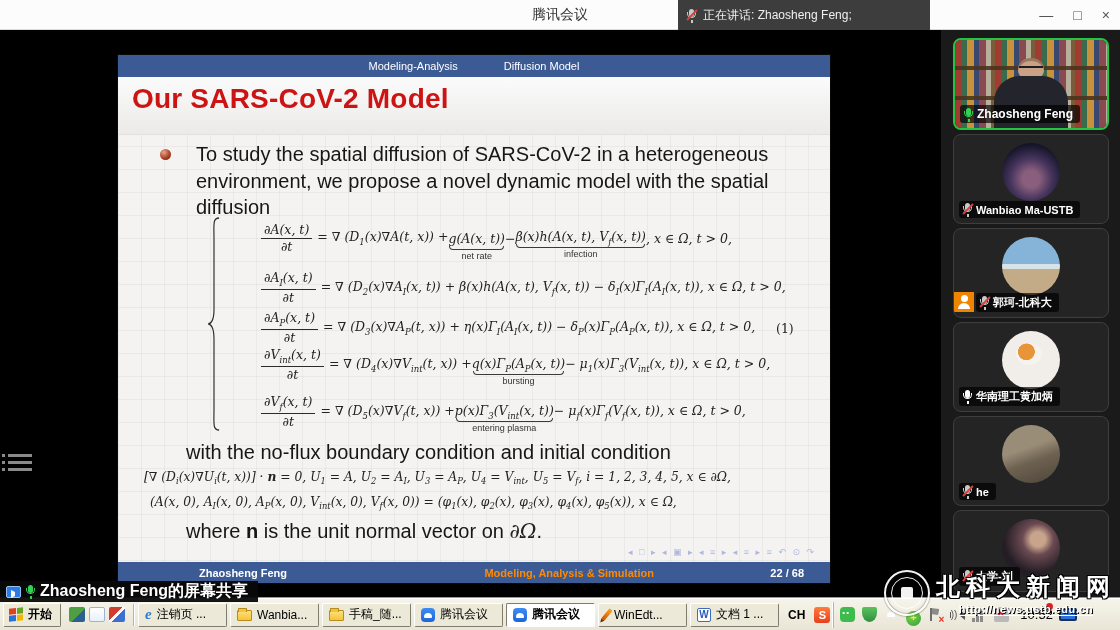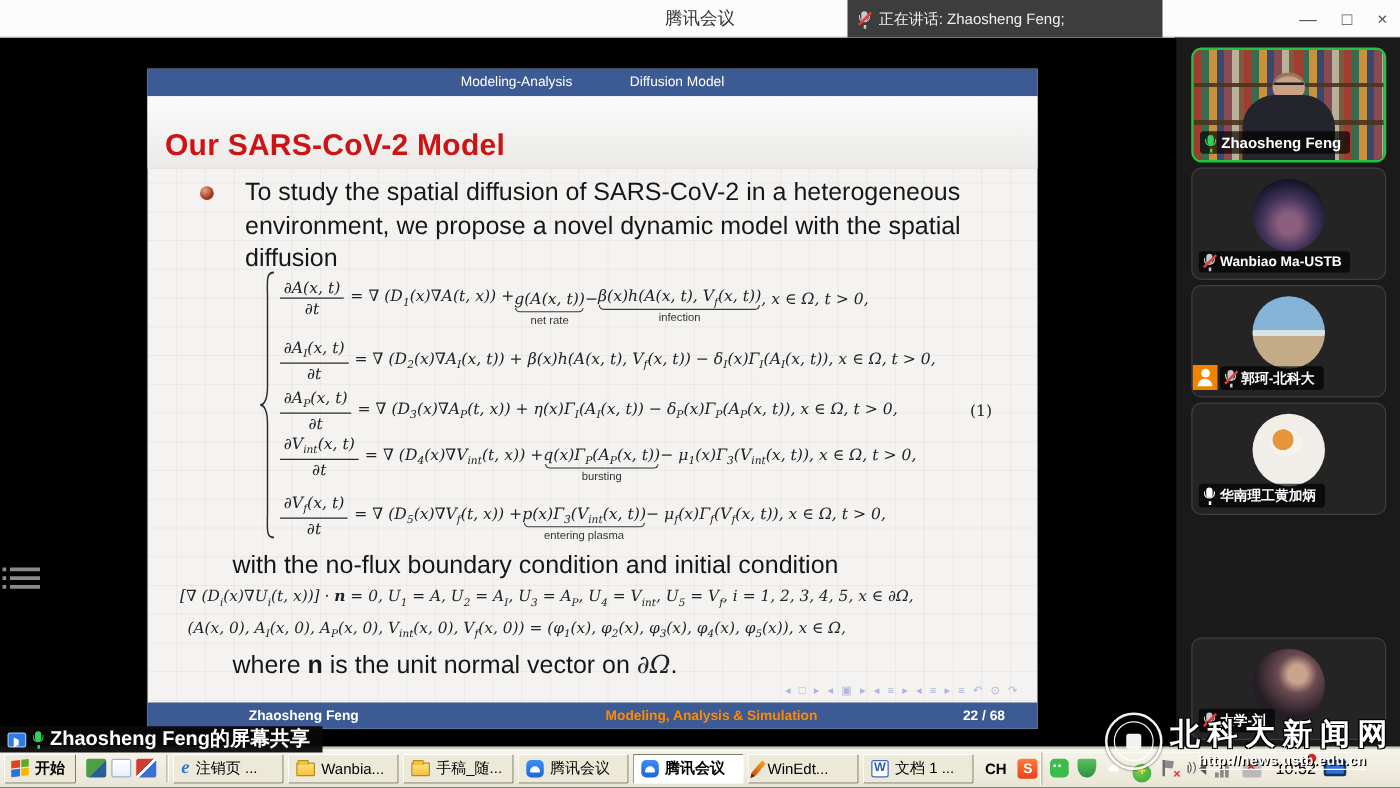--- a/index.html
+++ b/index.html
@@ -28,34 +28,34 @@
   .slide { position:absolute; left:118px; top:55px; width:712px; height:528px; background:#f4f3f1;
            box-shadow:0 0 0 1px #0a0a0a; }
   .slide-body-grid { position:absolute; inset:22px 0 21px 0;
      background-image:linear-gradient(rgba(0,0,0,0.045) 1px, transparent 1px),
                       linear-gradient(90deg, rgba(0,0,0,0.045) 1px, transparent 1px);
      background-size:23px 23px; }
   .snav { position:absolute; left:0; top:0; width:712px; height:22px; background:#3c5a93;
           display:flex; align-items:center; justify-content:center; gap:46px; color:#fff; font-size:11px; }
   .stitle-band { position:absolute; left:0; top:22px; width:712px; height:58px;
                  background:linear-gradient(#fbfbfb,#ebeae8); border-bottom:1px solid #e2e1df; }
-  .stitle { position:absolute; left:14px; top:48px; font-size:24px; font-weight:600; color:#cc1414; letter-spacing:0.2px; }
+  .stitle { position:absolute; left:14px; top:28px; font-size:28px; font-weight:600; color:#cc1414; letter-spacing:0.2px; }
 
   .bullet-row { position:absolute; left:42px; top:86px; width:652px; display:flex; gap:25px; }
   .ball { flex:0 0 auto; width:11px; height:11px; margin-top:8px; border-radius:50%;
           background:radial-gradient(circle at 35% 30%, #e8a58d, #a33c22 60%, #6b1f10); }
   .bullet-text { font-size:20px; line-height:1.33; color:#161616; }
 
   .mathfont, .seg, .num, .den, .ubt, .mi, .eqnum, .bcline { font-family:"DejaVu Serif","Liberation Serif",serif; font-style:italic; color:#222; }
   sub { font-size:0.68em; font-style:italic; }
 
   .brace-svg { position:absolute; left:88px; top:160px; width:16px; height:218px; }
 
   .eqrow { position:absolute; left:106px; display:flex; align-items:center; white-space:nowrap; font-size:12.5px; height:34px; }
-  .frac { display:inline-flex; flex-direction:column; align-items:center; margin-right:5px; line-height:1.12; }
+  .frac { display:inline-flex; flex-direction:column; align-items:center; margin-right:5px; line-height:1.12;margin-left:37px; }
   .num { border-bottom:1px solid #2b2b2b; padding:0 3px 1px 3px; }
   .den { padding-top:1px; }
   .seg:empty { display:none; }
   .ub { position:relative; display:inline-block; }
   .ub .ubrace { position:absolute; left:1px; right:1px; top:15px; height:4px;
                 border:1px solid #3a3a3a; border-top:none; border-radius:0 0 5px 5px; }
   .ub .ubl { position:absolute; top:20px; left:50%; transform:translateX(-50%);
              font-size:9px; white-space:nowrap; color:#333; }
   .eqnum { position:absolute; left:658px; top:266px; font-style:normal; font-size:12.5px; }
 
@@ -337,20 +337,31 @@
       <div class="avatar av4"></div>
       <div class="plabel">
         <span class="mic">
             <i></i>
             <u></u>
             <s></s>
           </span>
         <span>华南理工黄加炳</span>
       </div>
     </div>
+    <div class="tile" style="top:386px">
+      <div class="avatar av5"></div>
+      <div class="plabel">
+        <span class="mic gray muted">
+            <i></i>
+            <u></u>
+            <s></s>
+          </span>
+        <span>he</span>
+      </div>
+    </div>
     <div class="tile" style="top:480px;height:82px">
       <div class="avatar av6"></div>
       <div class="plabel">
         <span class="mic gray muted">
             <i></i>
             <u></u>
             <s></s>
           </span>
         <span>大学-刘</span>
       </div>

